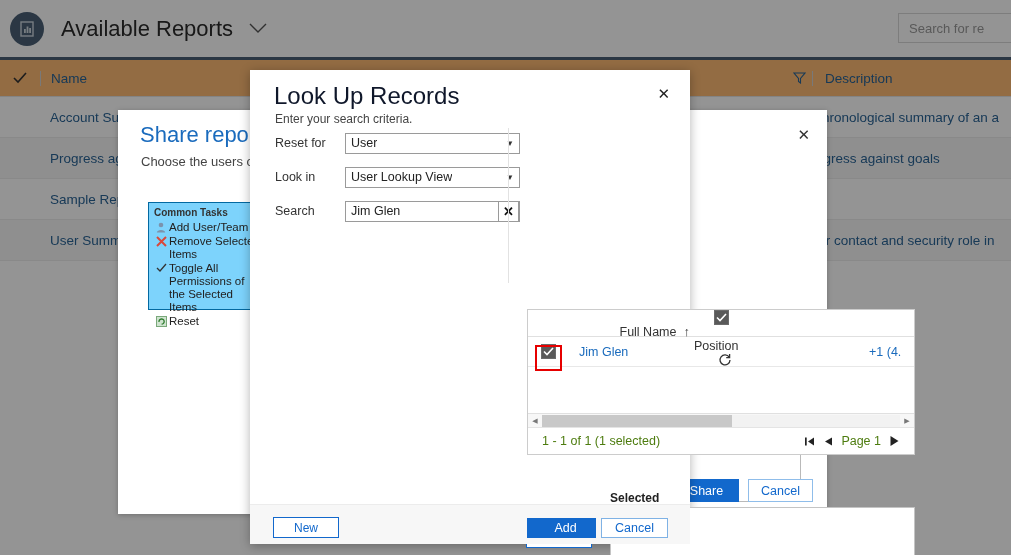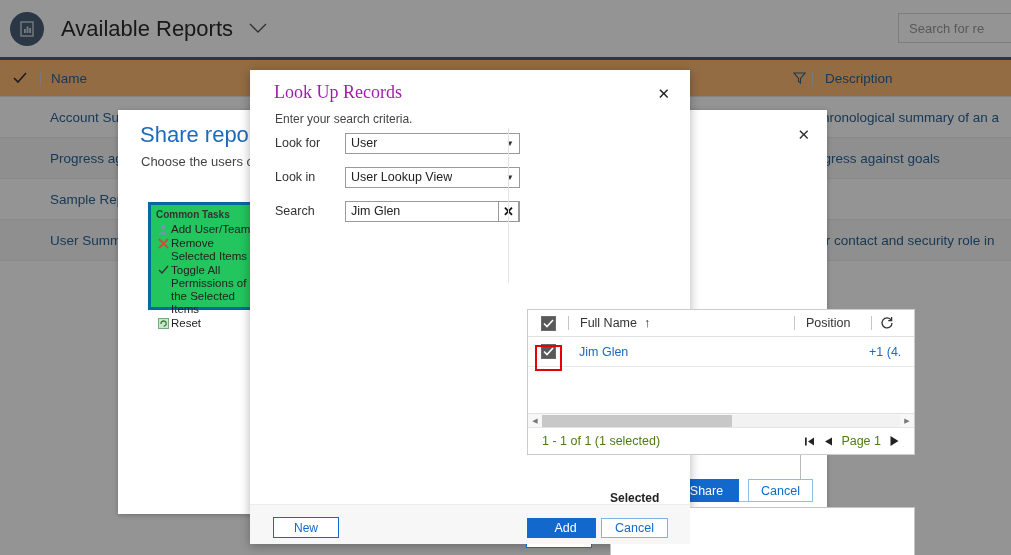--- a/index.html
+++ b/index.html
@@ -52,21 +52,21 @@
   
   #share-dialog {
     position:absolute; left:118px; top:110px; width:709px; height:404px;
     background:#ffffff; z-index:6; box-shadow:0 1px 5px rgba(0,0,0,.25);
   }
   .share-title { position:absolute; left:22px; top:12px; font-size:22px; color:#1a6bbd; white-space:nowrap; }
   .share-sub { position:absolute; left:23px; top:44px; font-size:13px; color:#444; white-space:nowrap; }
   .share-close { position:absolute; right:17px; top:17px; font-size:15px; color:#333; line-height:1; }
   .common-tasks {
     position:absolute; left:30px; top:92px; width:120px; height:108px;
-    border:3px solid #0369a1; background:#22c55e; padding:4px 5px;
+    border:1px solid #0369a1; background:#7dd3fc; padding:4px 5px;
   }
   .ct-title { font-size:10px; font-weight:bold; color:#333; margin-bottom:3px; }
   .ct-item { display:flex; align-items:flex-start; font-size:11.5px; color:#222; margin-bottom:1px; line-height:13px; }
   .ct-ic { width:15px; flex:0 0 15px; display:flex; align-items:flex-start; justify-content:center; padding-top:1px; }
   .share-colhdr {
     position:absolute; left:300px; top:195px; width:400px; height:20px;
     display:flex; align-items:center; font-size:12.5px; color:#333;
   }
   .share-colhdr .c { width:70px; text-align:center; }
   .share-colhdr .sep { width:1px; height:13px; background:#c8c8c8; }
@@ -74,39 +74,39 @@
   .share-btn-row { position:absolute; right:14px; bottom:12px; display:flex; gap:9px; }
   .sbtn { height:23px; min-width:65px; font-size:12.5px; display:flex; align-items:center; justify-content:center; }
   .sbtn.primary { background:#1268cc; color:#fff; border:1px solid #1268cc; }
   .sbtn.ghost { background:#fff; color:#1268cc; border:1px solid #8fbdea; }
 
   
   #lookup-modal {
     position:absolute; left:250px; top:70px; width:440px; height:474px;
     background:#ffffff; z-index:20; box-shadow:0 2px 10px rgba(0,0,0,.3);
   }
-  .lk-title { position:absolute; left:24px; top:12px; font-size:18px; color:#a21caf; white-space:nowrap;font-family:Liberation Serif, serif; }
+  .lk-title { position:absolute; left:24px; top:12px; font-size:24px; color:#0f172a; white-space:nowrap; }
   .lk-sub { position:absolute; left:25px; top:42px; font-size:12px; color:#444; white-space:nowrap; }
   .lk-close { position:absolute; right:20px; top:16px; font-size:15px; color:#222; line-height:1; cursor:pointer; }
 
   .lk-form { position:absolute; left:25px; top:60px; width:260px; }
   .frow { display:flex; align-items:center; height:26px; margin-bottom:8px; }
   .flbl { width:70px; font-size:12.5px; color:#333; }
   .fctl { position:relative; width:175px; height:21px; border:1px solid #9a9a9a; background:#fff; display:flex; align-items:center; }
   .fctl .val { font-size:12.5px; color:#222; padding-left:5px; white-space:nowrap; overflow:hidden; }
   .fctl .caret { position:absolute; right:5px; font-size:8px; color:#333; }
   .fctl .clear {
     position:absolute; right:0; top:-1px; width:21px; height:21px;
     border:1px solid #9a9a9a; background:#fff;
     display:flex; align-items:center; justify-content:center; font-size:13px; color:#111; font-weight:bold;
   }
   .form-divider { position:absolute; left:258px; top:58px; width:1px; height:155px; background:#e2e2e2; }
 
   .lk-grid { position:absolute; left:277px; top:239px; width:388px; height:146px; border:1px solid #ccc; background:#fff; }
-  .grid-head { display:flex; align-items:center; height:27px; border-bottom:1px solid #e0e0e0; background:#fff; font-size:12.5px; color:#333; }
+  .grid-head { display:flex; align-items:center; height:27px; border-bottom:1px solid #e0e0e0; background:#fff; font-size:12.5px; color:#333;flex-direction:column; }
   .gh-check { width:40px; display:flex; align-items:center; justify-content:center; }
   .gsep { width:1px; height:14px; background:#c5c5c5; }
   .gh-name { padding-left:11px; width:225px; white-space:nowrap; }
   .gh-pos { padding-left:11px; width:76px; white-space:nowrap; }
   .gh-refresh { flex:1; display:flex; align-items:center; justify-content:flex-start; padding-left:8px; }
   .grid-row { display:flex; align-items:center; height:30px; border-bottom:1px solid #e8e8e8; font-size:12.5px; }
   .gr-check { width:40px; display:flex; align-items:center; justify-content:center; position:relative; }
   .gr-name { padding-left:11px; width:225px; color:#1a6bbd; white-space:nowrap; }
   .gr-pos { padding-left:11px; width:76px; }
   .gr-extra { flex:1; text-align:left; padding-right:2px; color:#1a6bbd; white-space:nowrap; overflow:hidden; }
@@ -262,21 +262,21 @@
 
 <div id="dim-overlay"></div>
 
 <div id="lookup-modal">
   <div class="lk-title">Look Up Records</div>
   <div class="lk-sub">Enter your search criteria.</div>
   <div class="lk-close">✕</div>
 
   <div class="lk-form">
     <div class="frow">
-      <div class="flbl">Look for</div>
+      <div class="flbl">Reset for</div>
       <div class="fctl">
         <span class="val">User</span>
         <span class="caret">▼</span>
       </div>
     </div>
     <div class="frow">
       <div class="flbl">Look in</div>
       <div class="fctl">
         <span class="val">User Lookup View</span>
         <span class="caret">▼</span>

